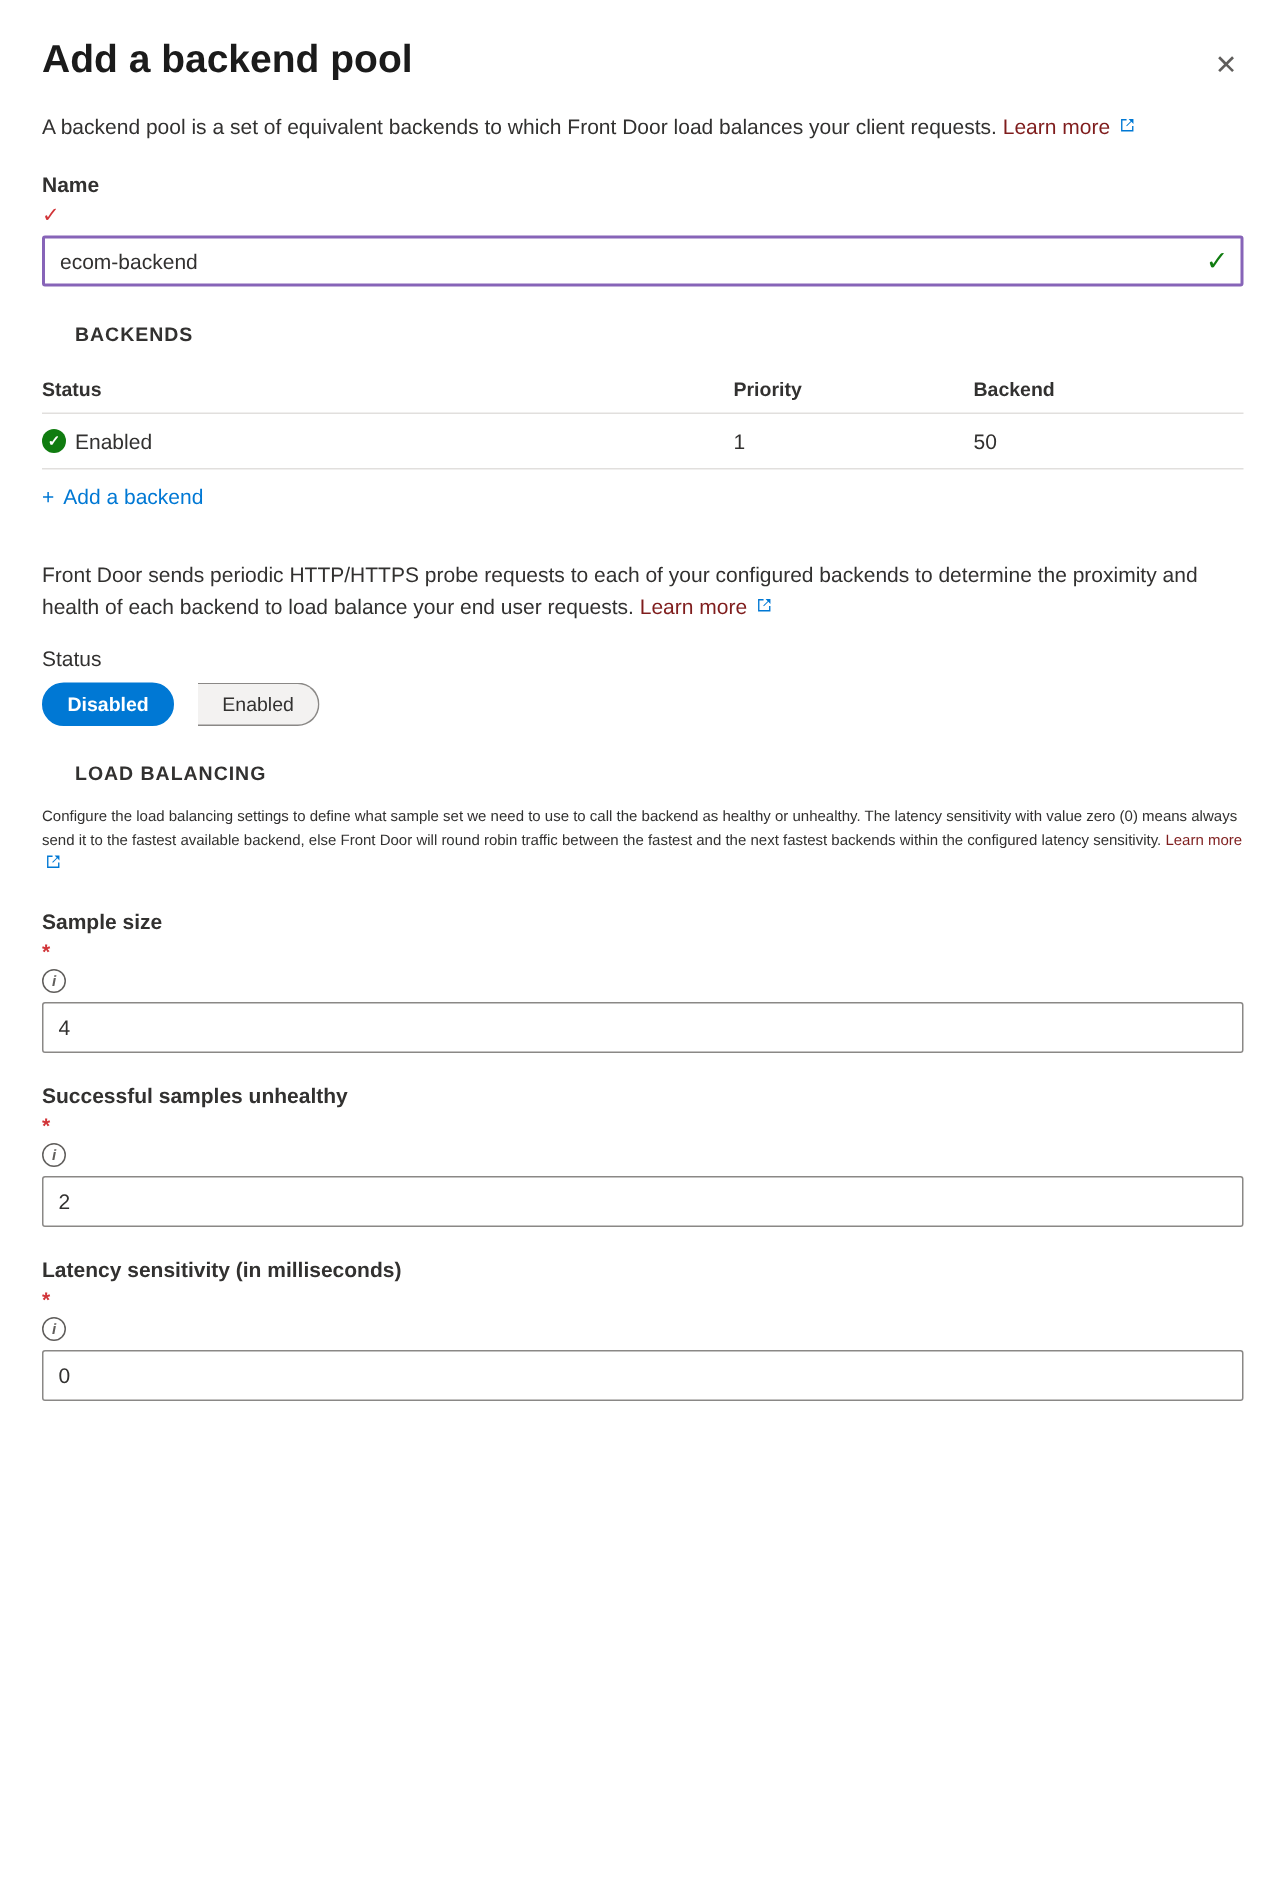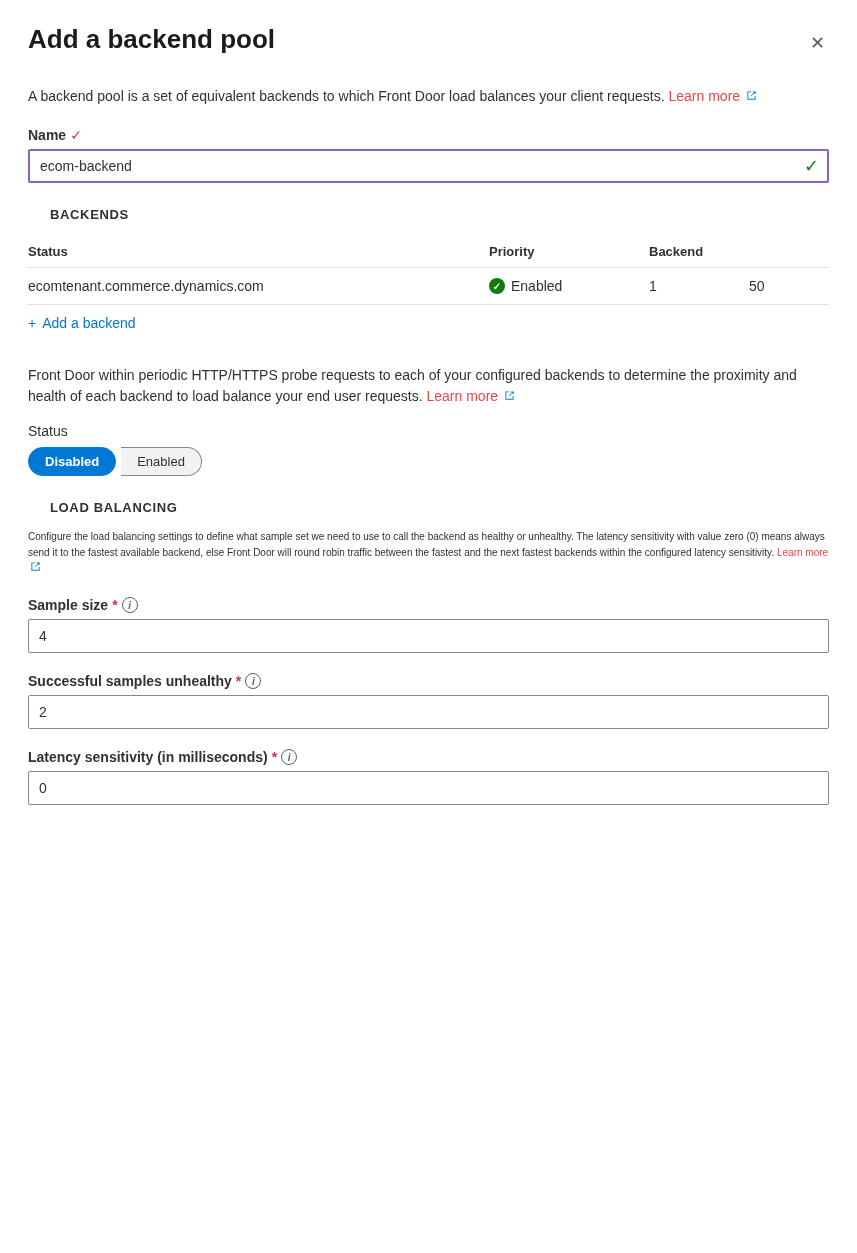--- a/index.html
+++ b/index.html
@@ -22,21 +22,21 @@
       min-height: 1253px;
       background: #fff;
       padding: 24px 28px 40px 28px;
       position: relative;
     }
 
     .panel-header {
       display: flex;
       align-items: flex-start;
       justify-content: space-between;
-      margin-bottom: 28px;
+      margin-bottom: 16px;
     }
 
     .panel-title {
       font-size: 26px;
       font-weight: 600;
       color: #1b1b1b;
       line-height: 1.2;
     }
 
     .close-btn {
@@ -53,31 +53,32 @@
     }
 
     .description {
       font-size: 14px;
       color: #323130;
       line-height: 1.5;
       margin-bottom: 20px;
     }
 
     .learn-more {
-      color: #ef4444;
+      color: #7f1d1d;
       text-decoration: none;
     }
 
     .field-label {
       font-size: 14px;
       font-weight: 600;
       color: #323130;
       margin-bottom: 6px;
       display: flex;
       gap: 4px;
+      flex-direction: column;
     }
 
     .required {
       color: #d13438;
     }
 
     .text-input {
       width: 100%;
       height: 34px;
       border: 1px solid #8a8886;
@@ -173,21 +174,21 @@
       cursor: pointer;
       font-size: 14px;
       padding: 10px 0;
       font-family: inherit;
     }
 
     
     .toggle-group {
       display: flex;
       align-items: center;
-      gap: 5px;
+      gap: 16px;
       margin-top: 8px;
     }
 
     .toggle-option {
       padding: 6px 16px;
       border: 1px solid #8a8886;
       cursor: pointer;
       font-size: 13px;
       background: none;
       font-family: inherit;
@@ -319,39 +320,38 @@
   <div class="backends-section section">
     <div class="section-title">BACKENDS</div>
 
     <div class="table-header">
       <span>Status</span>
       <span>Priority</span>
       <span>Backend</span>
     </div>
 
     <div class="table-row">
-      <span>ecomtenant.commerce.dynamics.com</span>
       <span class="status-enabled">
         <span class="status-dot"></span>
         <span>Enabled</span>
       </span>
       <span>1</span>
       <span>50</span>
     </div>
 
     <button class="add-backend-btn">
       <span>+</span>
       <span>Add a backend</span>
     </button>
   </div>
 
   <div class="health-probes-section section">
 
     <p class="health-desc">
-      <span>Front Door within periodic HTTP/HTTPS probe requests to each of your configured backends to determine the proximity and health of each backend to load balance your end user requests.</span>
+      <span>Front Door sends periodic HTTP/HTTPS probe requests to each of your configured backends to determine the proximity and health of each backend to load balance your end user requests.</span>
       <a class="learn-more" href="#">
         <span>Learn more</span>
         <span style="display:inline-block;margin-left:2px;">
           <svg width="11" height="11" viewBox="0 0 12 12" fill="none" xmlns="http://www.w3.org/2000/svg">
             <path d="M1.5 1.5H5.5V2.5H2.5V9.5H9.5V6.5H10.5V10.5H1.5V1.5Z" fill="#0078d4"></path>
             <path d="M7 1.5H10.5V5L9 3.5L5.75 6.75L5.25 6.25L8.5 3L7 1.5Z" fill="#0078d4"></path>
           </svg>
         </span>
       </a>
     </p>

